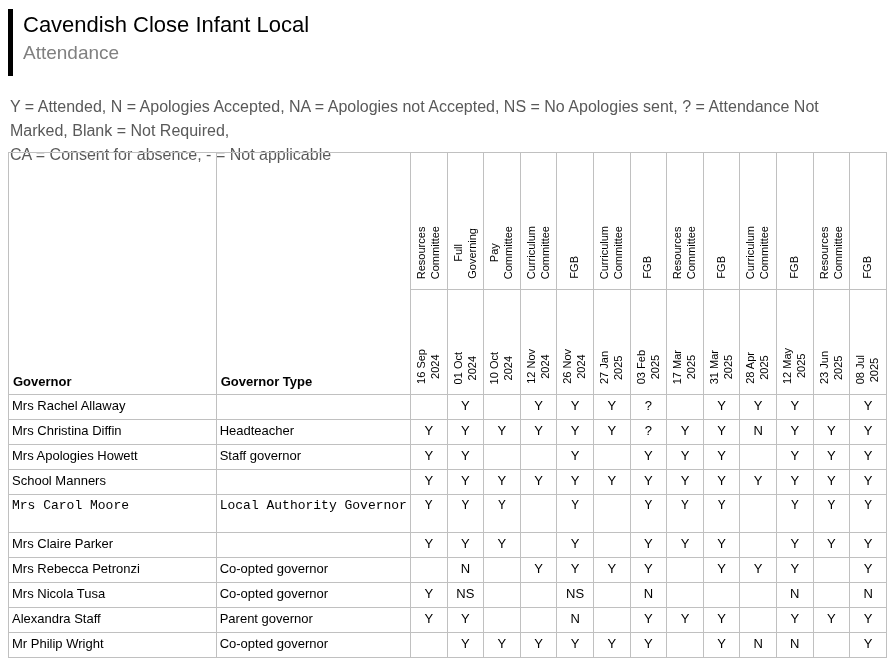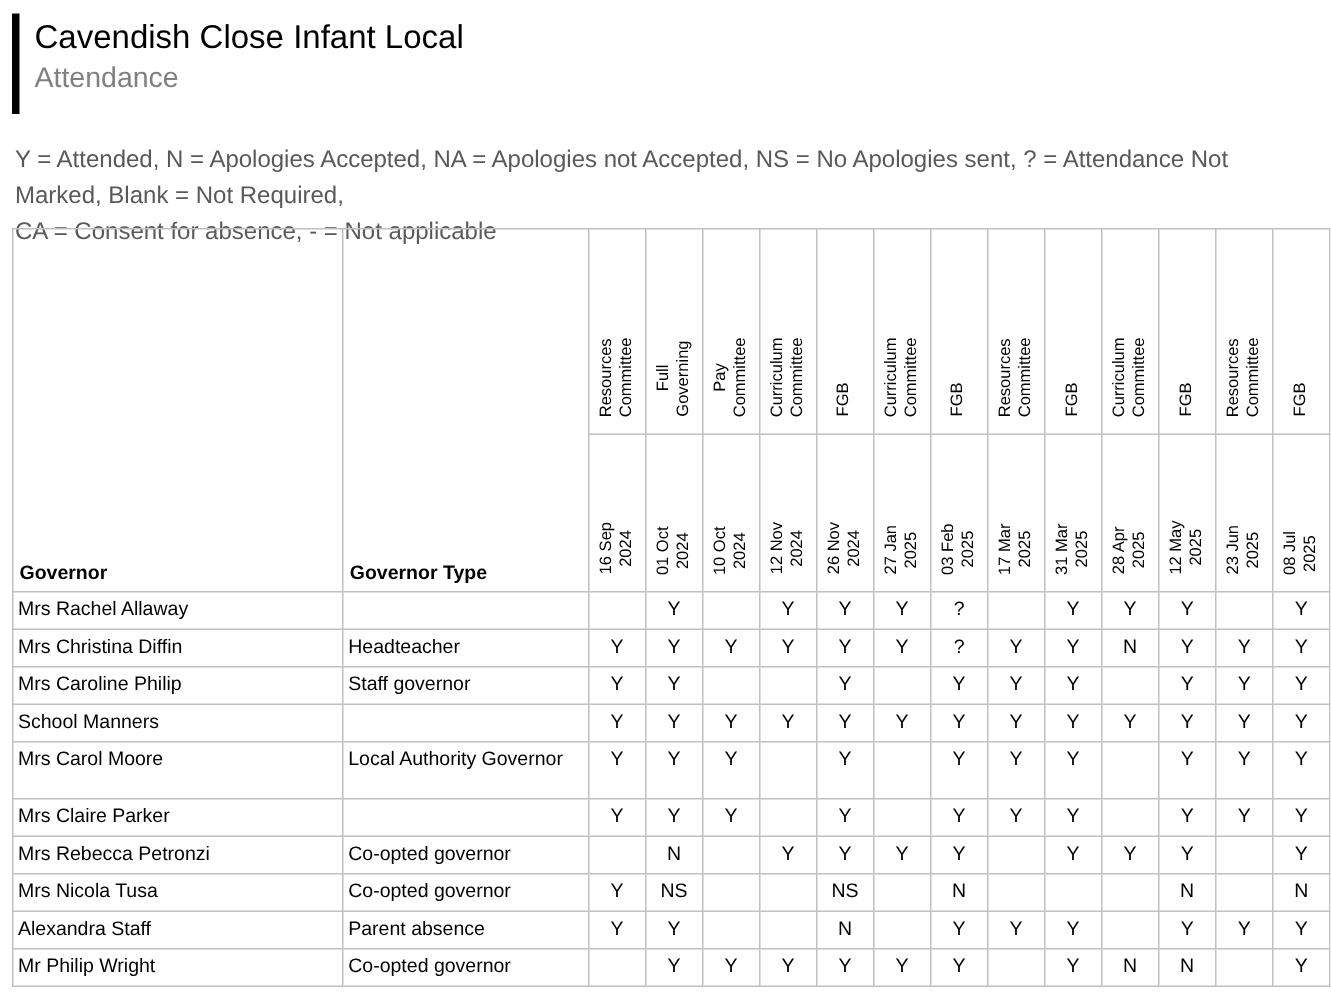--- a/index.html
+++ b/index.html
@@ -49,21 +49,21 @@
     vertical-align:bottom; text-align:center;
     font-weight:normal; padding:0 0 6px 0;
   }
   .vtext {
     display:inline-block;
     writing-mode:vertical-rl; transform:rotate(180deg);
     font-size:11px; line-height:1.25; white-space:pre-line;
   }
 
   .att-table tbody tr { height:25px; }
-  .att-table tbody tr.tall { height:38px; }
+  .att-table tbody tr.tall { height:38px;font-family:Liberation Mono, monospace; }
   .att-table tbody td { font-size:13px; vertical-align:top; padding:3px 3px 2px 3px; }
   td.name-cell, td.type-cell { text-align:left; padding-left:4px; overflow:hidden; white-space:nowrap;margin-top:40px; }
   td.mark-cell { text-align:center; padding-left:0; padding-right:0; }
 </style>
 </head>
 <body>
 
 <div class="page">
 
   <div class="report-header">
@@ -159,21 +159,21 @@
           <td class="mark-cell">Y</td>
           <td class="mark-cell">?</td>
           <td class="mark-cell">Y</td>
           <td class="mark-cell">Y</td>
           <td class="mark-cell">N</td>
           <td class="mark-cell">Y</td>
           <td class="mark-cell">Y</td>
           <td class="mark-cell">Y</td>
         </tr>
         <tr class="">
-          <td class="name-cell">Mrs Caroline Philip</td>
+          <td class="name-cell">Mrs Apologies Howett</td>
           <td class="type-cell">Staff governor</td>
           <td class="mark-cell">Y</td>
           <td class="mark-cell">Y</td>
           <td class="mark-cell"></td>
           <td class="mark-cell"></td>
           <td class="mark-cell">Y</td>
           <td class="mark-cell"></td>
           <td class="mark-cell">Y</td>
           <td class="mark-cell">Y</td>
           <td class="mark-cell">Y</td>
@@ -262,21 +262,21 @@
           <td class="mark-cell">N</td>
           <td class="mark-cell"></td>
           <td class="mark-cell"></td>
           <td class="mark-cell"></td>
           <td class="mark-cell">N</td>
           <td class="mark-cell"></td>
           <td class="mark-cell">N</td>
         </tr>
         <tr class="">
           <td class="name-cell">Alexandra Staff</td>
-          <td class="type-cell">Parent absence</td>
+          <td class="type-cell">Parent governor</td>
           <td class="mark-cell">Y</td>
           <td class="mark-cell">Y</td>
           <td class="mark-cell"></td>
           <td class="mark-cell"></td>
           <td class="mark-cell">N</td>
           <td class="mark-cell"></td>
           <td class="mark-cell">Y</td>
           <td class="mark-cell">Y</td>
           <td class="mark-cell">Y</td>
           <td class="mark-cell"></td>

